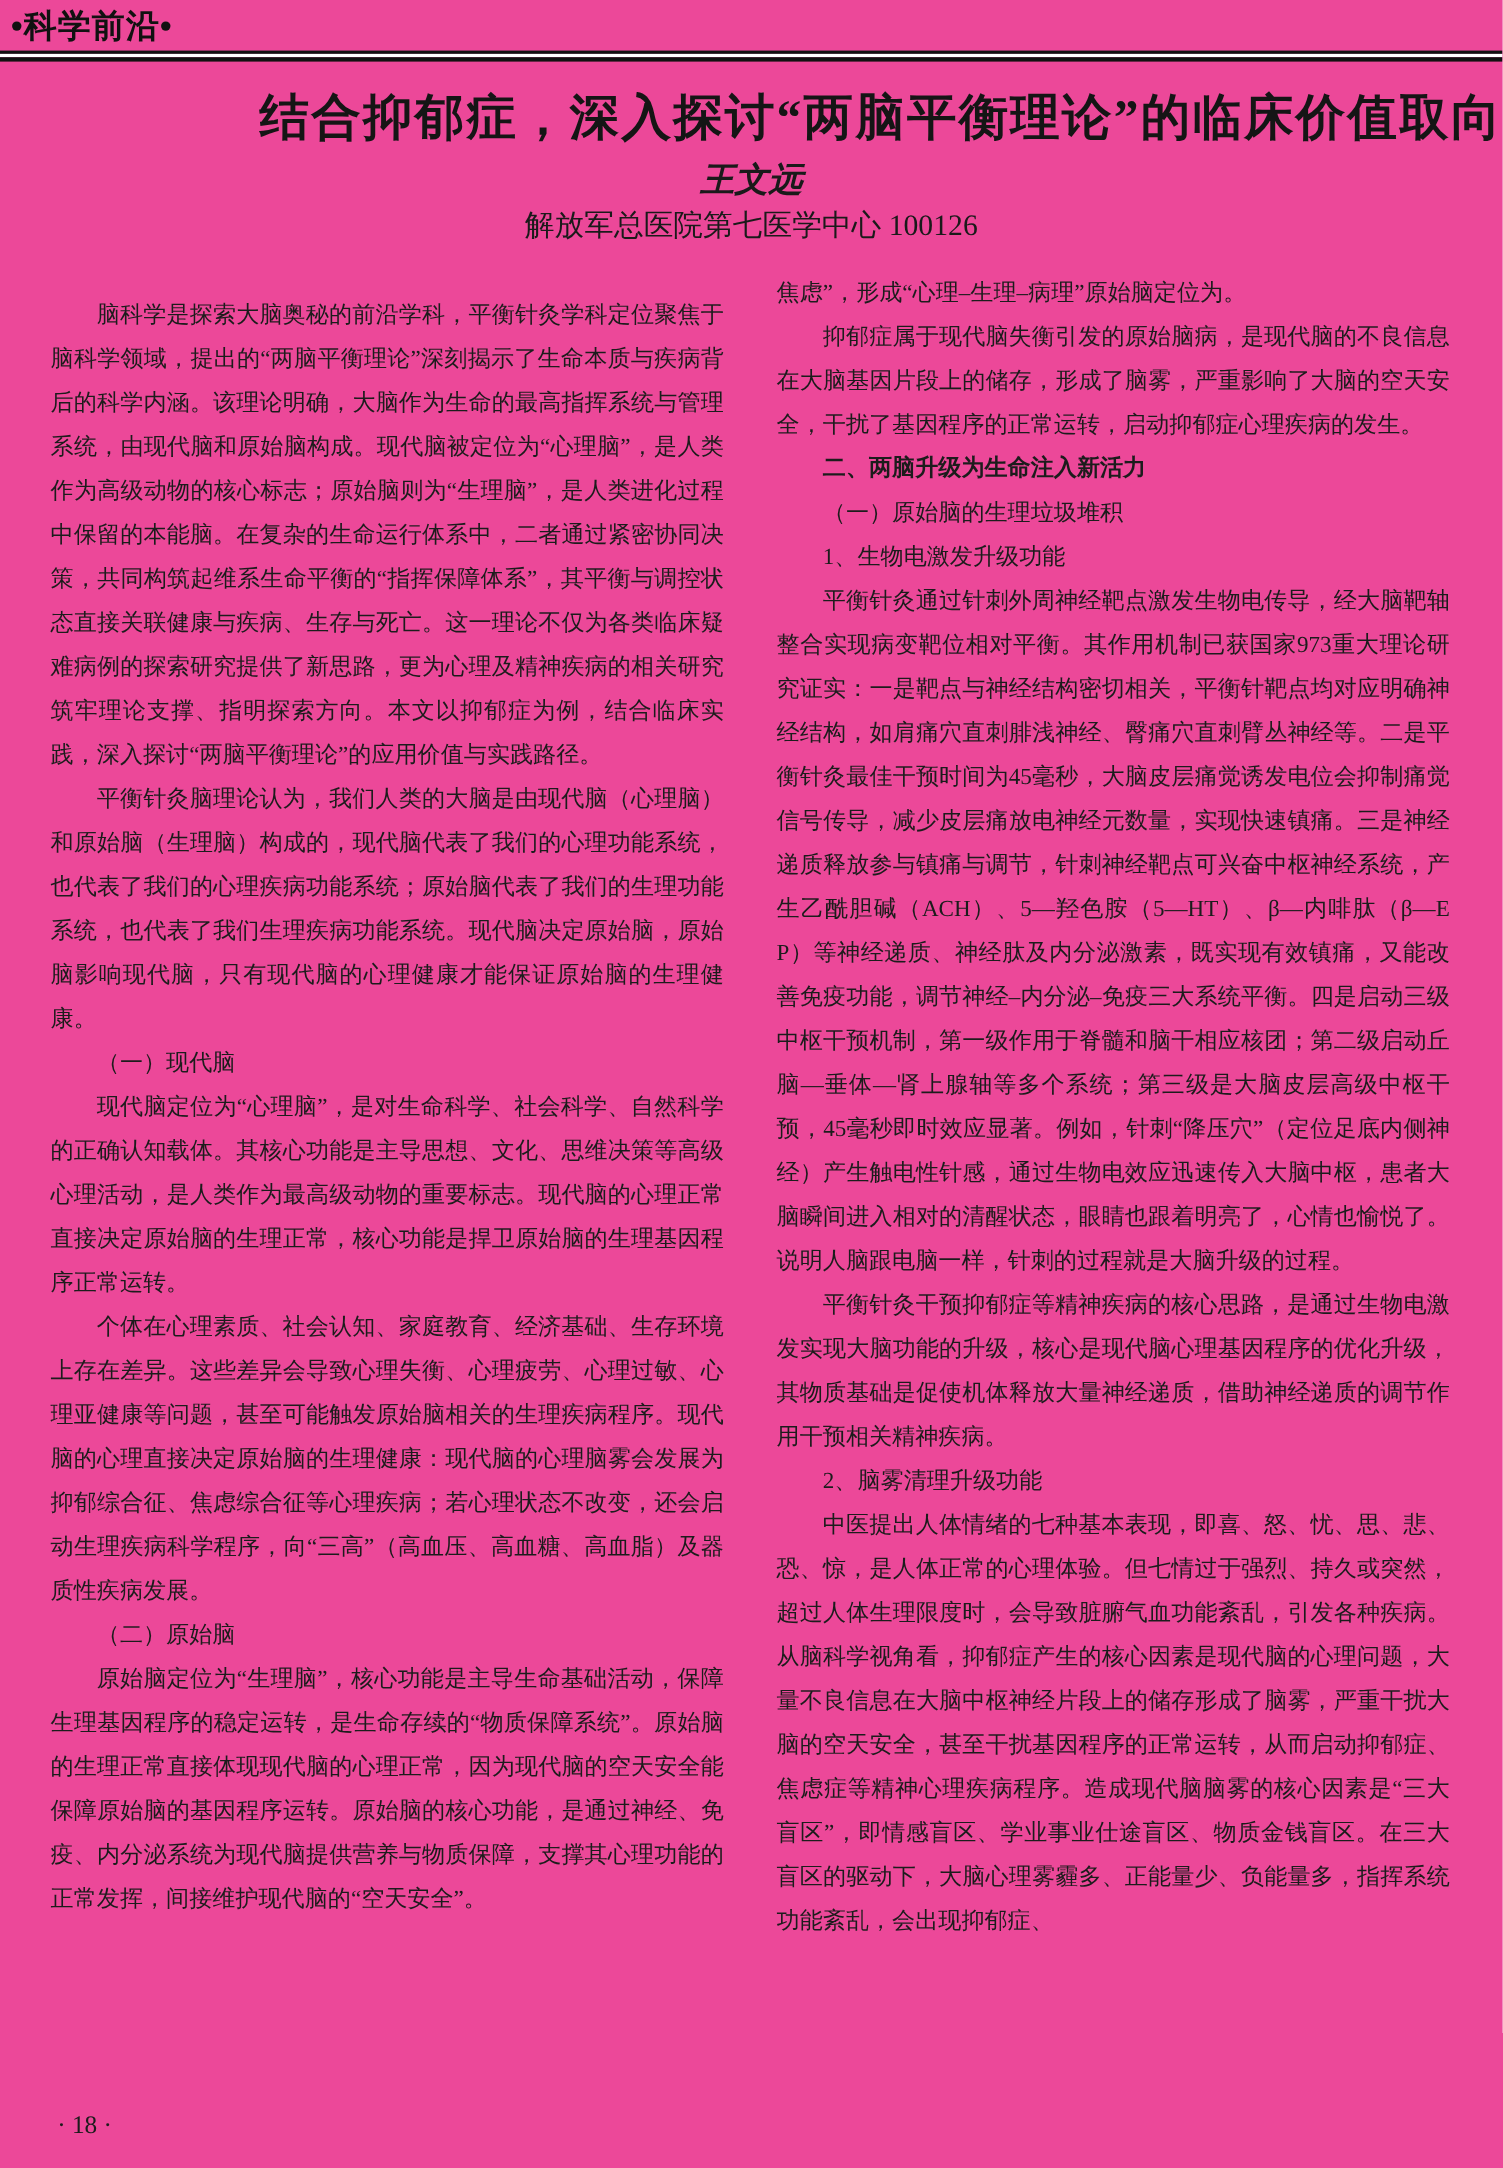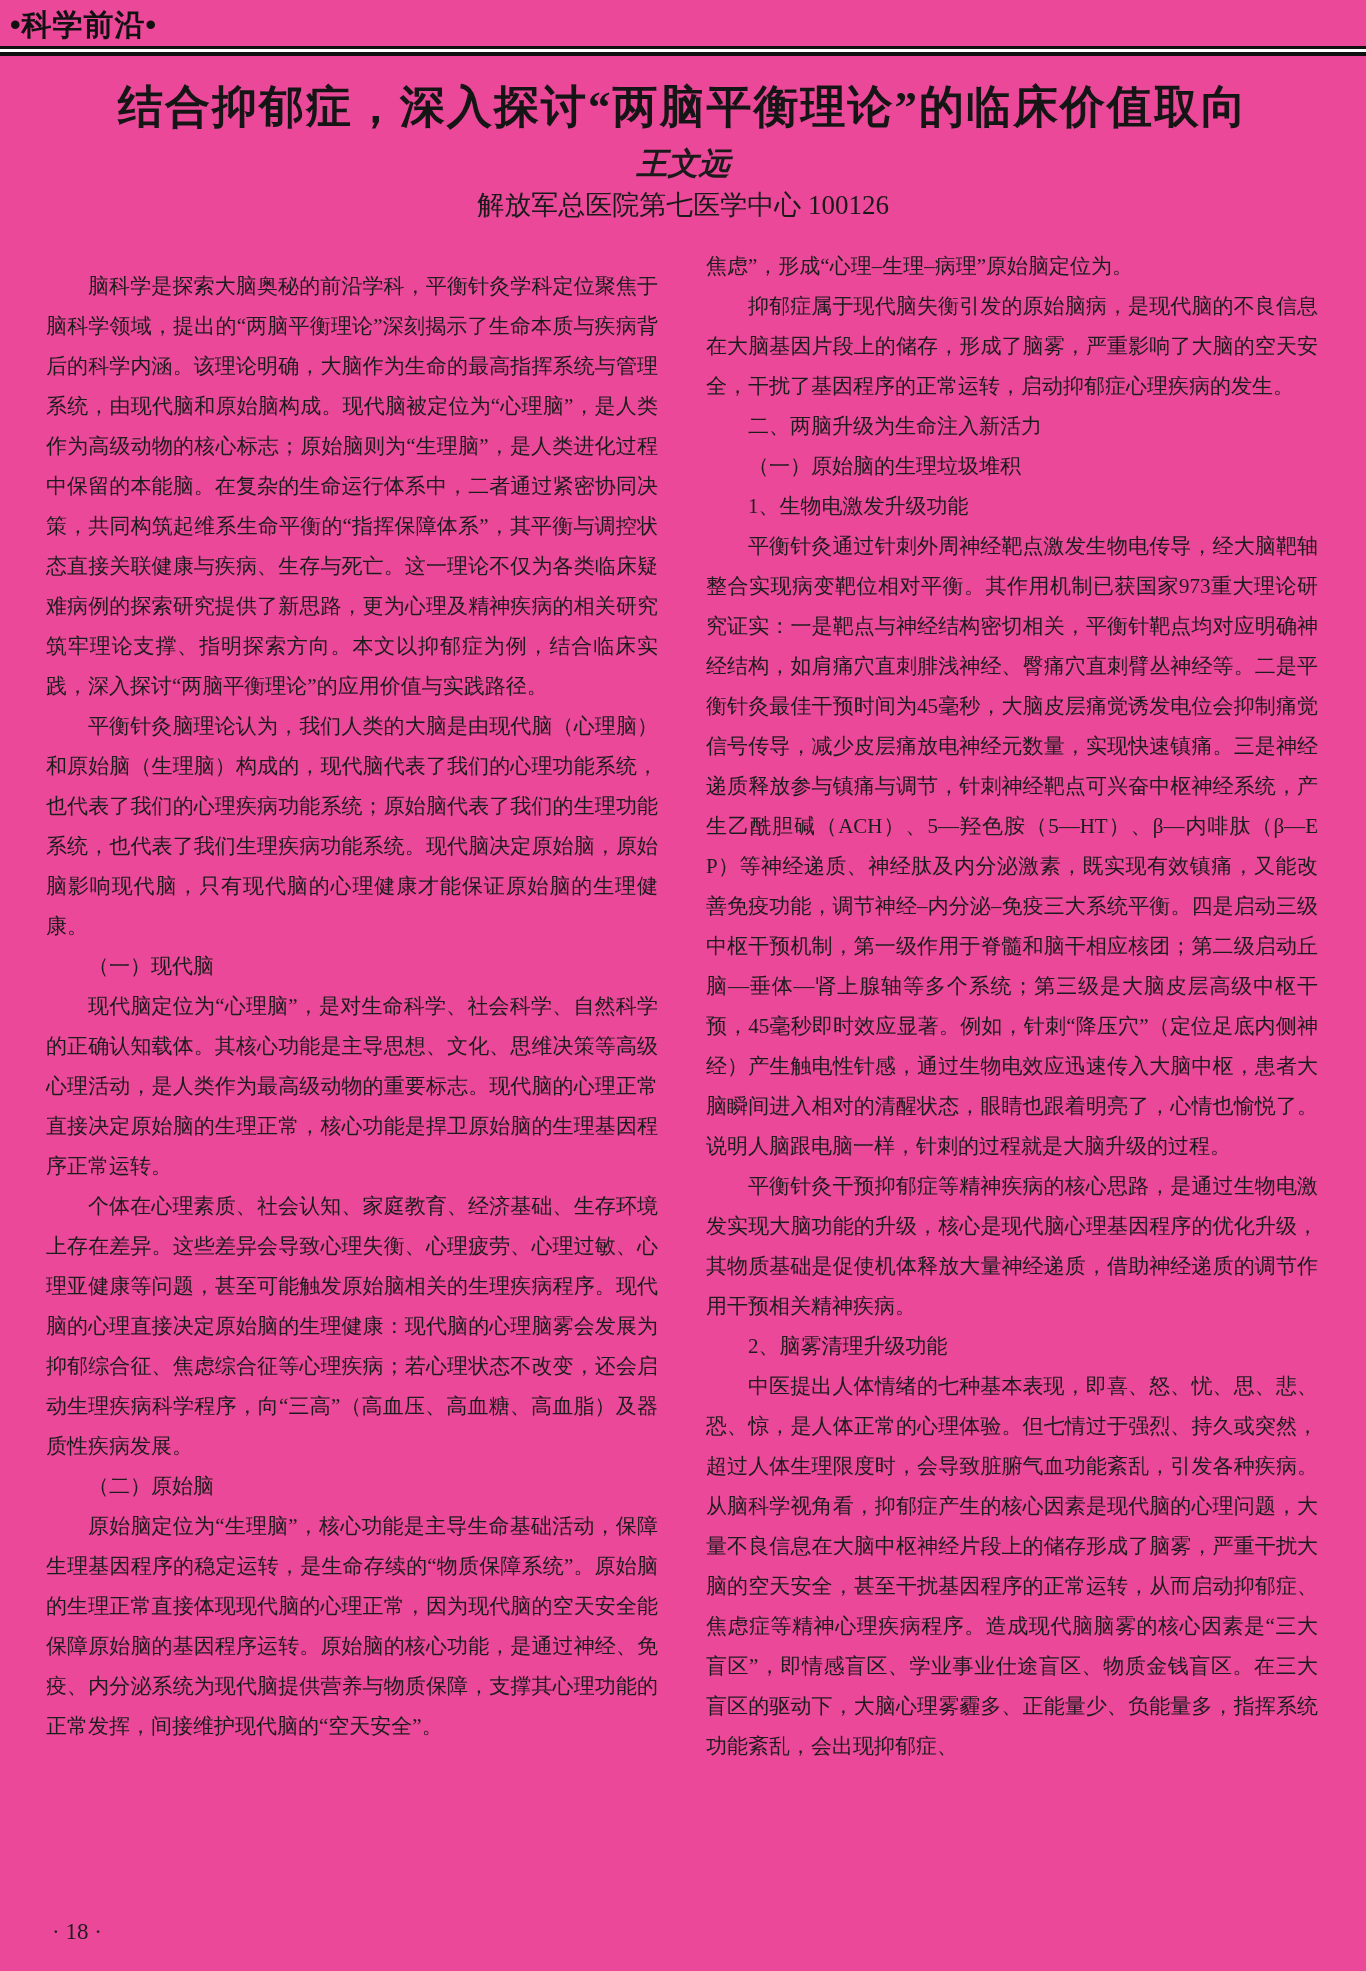--- a/index.html
+++ b/index.html
@@ -36,21 +36,21 @@
   .double-rule .rule-gap {
     height: 3px;
     background: #ffffff;
   }
   .double-rule .rule-thick {
     height: 4px;
     background: #111111;
   }
   .article-title {
     margin-top: 24px;
-    text-align: center;
+    text-align: right;
     font-weight: bold;
     font-size: 45px;
     line-height: 54px;
     letter-spacing: 2px;
     color: #151515;
   }
   .article-author {
     margin-top: 12px;
     text-align: center;
     font-weight: bold;
@@ -82,21 +82,21 @@
     line-height: 40px;
     text-align: justify;
     text-justify: inter-ideograph;
     color: #1c1c1c;
     word-break: break-all;
   }
   .block-p, .block-sub, .block-h1 { text-indent: 2em; }
   .block-cont { text-indent: 0; }
   .block-h1 {
     font-family: "Liberation Sans", "DejaVu Sans", sans-serif;
-    font-weight: normal;
+    font-weight: bold;
   }
   .page-number {
     position: absolute;
     left: 52px;
     top: 1918px;
     font-size: 23px;
     line-height: 28px;
     color: #1c1c1c;
   }
 </style>

